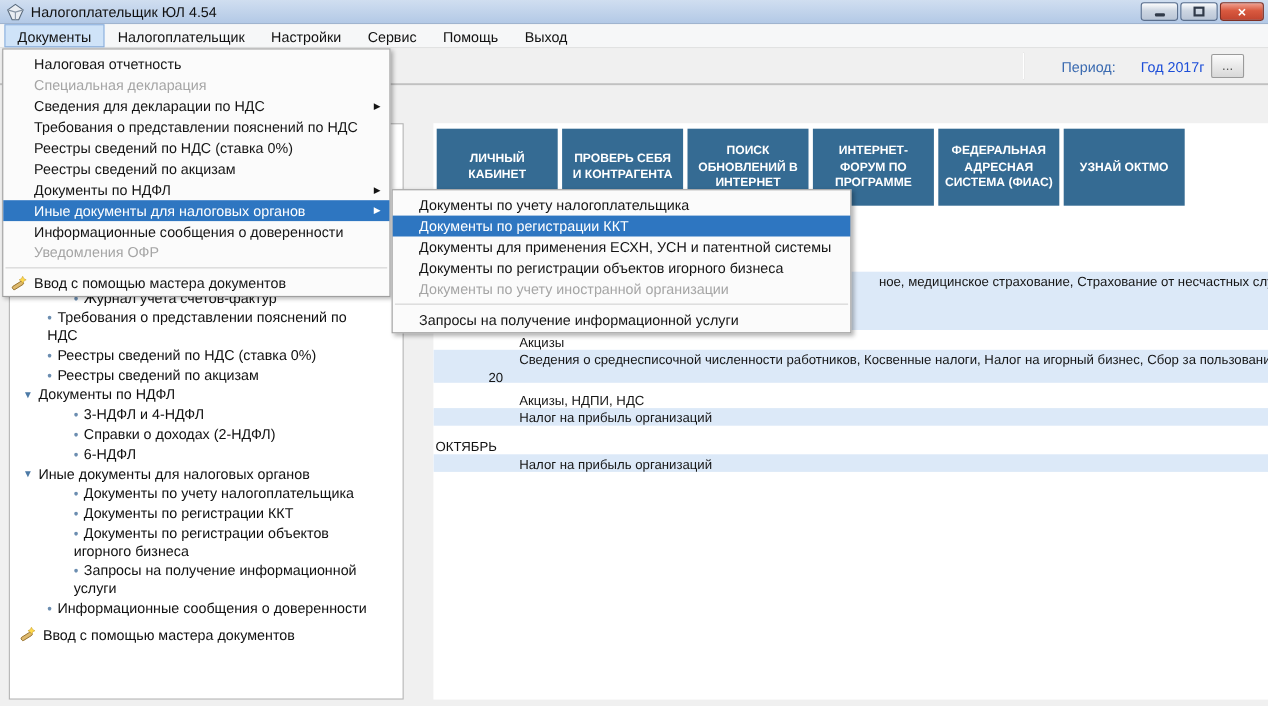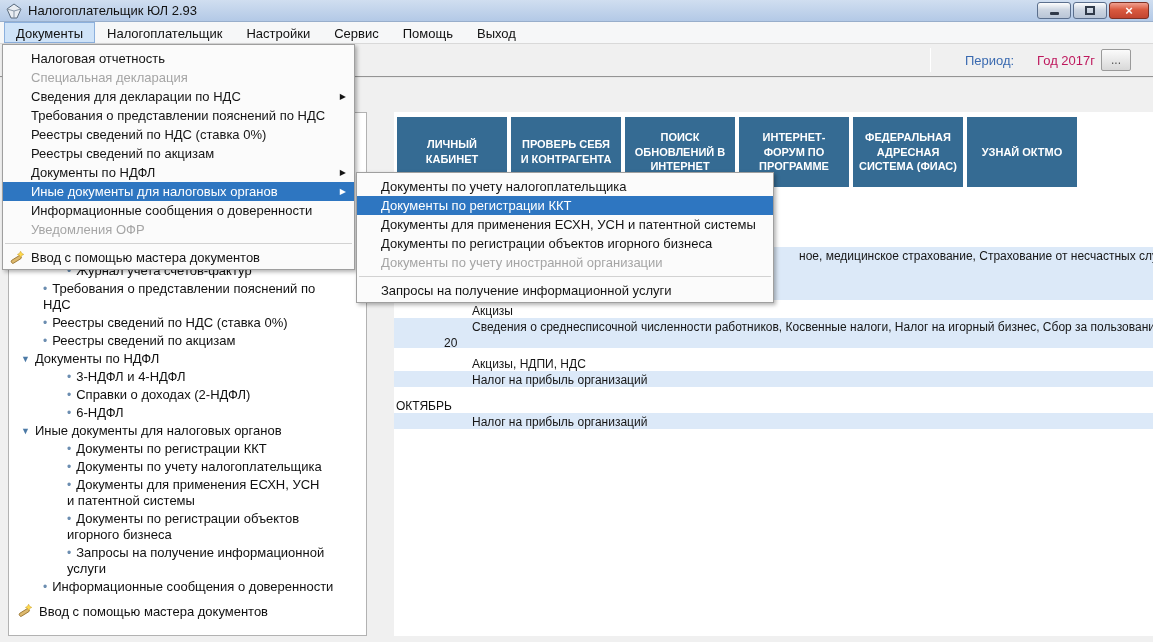--- a/index.html
+++ b/index.html
@@ -27,21 +27,21 @@
     border-bottom:1px solid #d9d9d9; display:flex; align-items:stretch; padding-left:4px; font-size:13px; color:#111; }
   .menubar .mitem { padding:3px 11px 0; cursor:pointer; border:1px solid transparent; }
   .menubar .mitem.active { background:#cfe3f8; border-color:#8cb0dd; }
 
   
   .topband { position:absolute; left:0; top:44px; width:1153px; height:68px; background:#f0f0f0; }
   .toolbar { position:absolute; left:0; top:0; width:1153px; height:34px; background:#f0f0f0;
     border-bottom:2px groove #e8e8e8; }
   .tool-sep { position:absolute; left:930px; top:4px; height:24px; width:1px; background:#a8a8a8; border-right:1px solid #fff; }
   .period-label { position:absolute; left:942px; top:9px; font-size:13px; color:#3a6ab0;margin-left:23px; }
-  .period-value { position:absolute; right:58px; top:9px; font-size:13px; color:#be185d; }
+  .period-value { position:absolute; right:58px; top:9px; font-size:13px; color:#1d4ed8; }
   .browse-btn { position:absolute; right:22px; top:5px; width:30px; height:22px; font-size:12px; color:#555;
     background:linear-gradient(#fbfbfb,#d8d8d8); border:1px solid #9a9a9a; border-radius:2px; cursor:pointer;
     font-family:"Liberation Sans", sans-serif; }
 
   
   .sidebar { position:absolute; left:8px; top:112px; width:359px; height:524px; background:#fff;
     border:1px solid #b2b2b2; z-index:1; overflow:hidden; }
   .content { position:absolute; left:370px; top:112px; width:783px; height:524px; background:#fff; z-index:1; overflow:hidden;margin-left:24px; }
 
   
@@ -89,21 +89,21 @@
 <div class="screen">
 
   <div class="titlebar">
     <span class="app-icon">
       <svg viewBox="0 0 16 16" width="16" height="16">
         <polygon points="8,1 15,6 11,15 5,15 1,6" fill="#e9edf2" stroke="#5a6b7d" stroke-width="1"></polygon>
         <polyline points="1,6 8,8 15,6" fill="none" stroke="#8795a5" stroke-width="1"></polyline>
         <line x1="8" y1="8" x2="8" y2="15" stroke="#8795a5" stroke-width="1"></line>
       </svg>
     </span>
-    <span class="title-text">Налогоплательщик ЮЛ 2.93</span>
+    <span class="title-text">Налогоплательщик ЮЛ 4.54</span>
     <div class="winbtns">
       <div class="wbtn">
           <span class="glyph-min"></span>
         </div>
       <div class="wbtn">
           <span class="glyph-max"></span>
         </div>
       <div class="wbtn close">
           <span>×</span>
         </div>
@@ -132,23 +132,22 @@
     <ul class="tree">
       <li class="t2"><span class="bullet">•</span><span>Журнал учета счетов-фактур</span></li>
       <li class="t1"><span class="bullet">•</span><span>Требования о представлении пояснений по НДС</span></li>
       <li class="t1"><span class="bullet">•</span><span>Реестры сведений по НДС (ставка 0%)</span></li>
       <li class="t1"><span class="bullet">•</span><span>Реестры сведений по акцизам</span></li>
       <li class="t0"><span class="tri">▼</span><span>Документы по НДФЛ</span></li>
       <li class="t2"><span class="bullet">•</span><span>3-НДФЛ и 4-НДФЛ</span></li>
       <li class="t2"><span class="bullet">•</span><span>Справки о доходах (2-НДФЛ)</span></li>
       <li class="t2"><span class="bullet">•</span><span>6-НДФЛ</span></li>
       <li class="t0"><span class="tri">▼</span><span>Иные документы для налоговых органов</span></li>
+      <li class="t2"><span class="bullet">•</span><span>Документы по учету налогоплательщика</span></li>
       <li class="t2"><span class="bullet">•</span><span>Документы по регистрации ККТ</span></li>
-      <li class="t2"><span class="bullet">•</span><span>Документы по учету налогоплательщика</span></li>
-      <li class="t2"><span class="bullet">•</span><span>Документы для применения ЕСХН, УСН и патентной системы</span></li>
       <li class="t2"><span class="bullet">•</span><span>Документы по регистрации объектов игорного бизнеса</span></li>
       <li class="t2"><span class="bullet">•</span><span>Запросы на получение информационной услуги</span></li>
       <li class="t1"><span class="bullet">•</span><span>Информационные сообщения о доверенности</span></li>
     </ul>
     <div class="wizard-item">
       <svg class="wand-svg" viewBox="0 0 16 16">
         <rect x="2" y="8" width="11" height="3.4" rx="1.2" transform="rotate(-32 7 10)" fill="#ddb96e" stroke="#96722e" stroke-width="0.8"></rect>
         <path d="M11.6 1.2l1.1 2.1 2.1 1.1-2.1 1.1-1.1 2.1-1.1-2.1-2.1-1.1 2.1-1.1z" fill="#ffd94a" stroke="#c79c2a" stroke-width="0.5"></path>
       </svg>
       <span>Ввод с помощью мастера документов</span>

